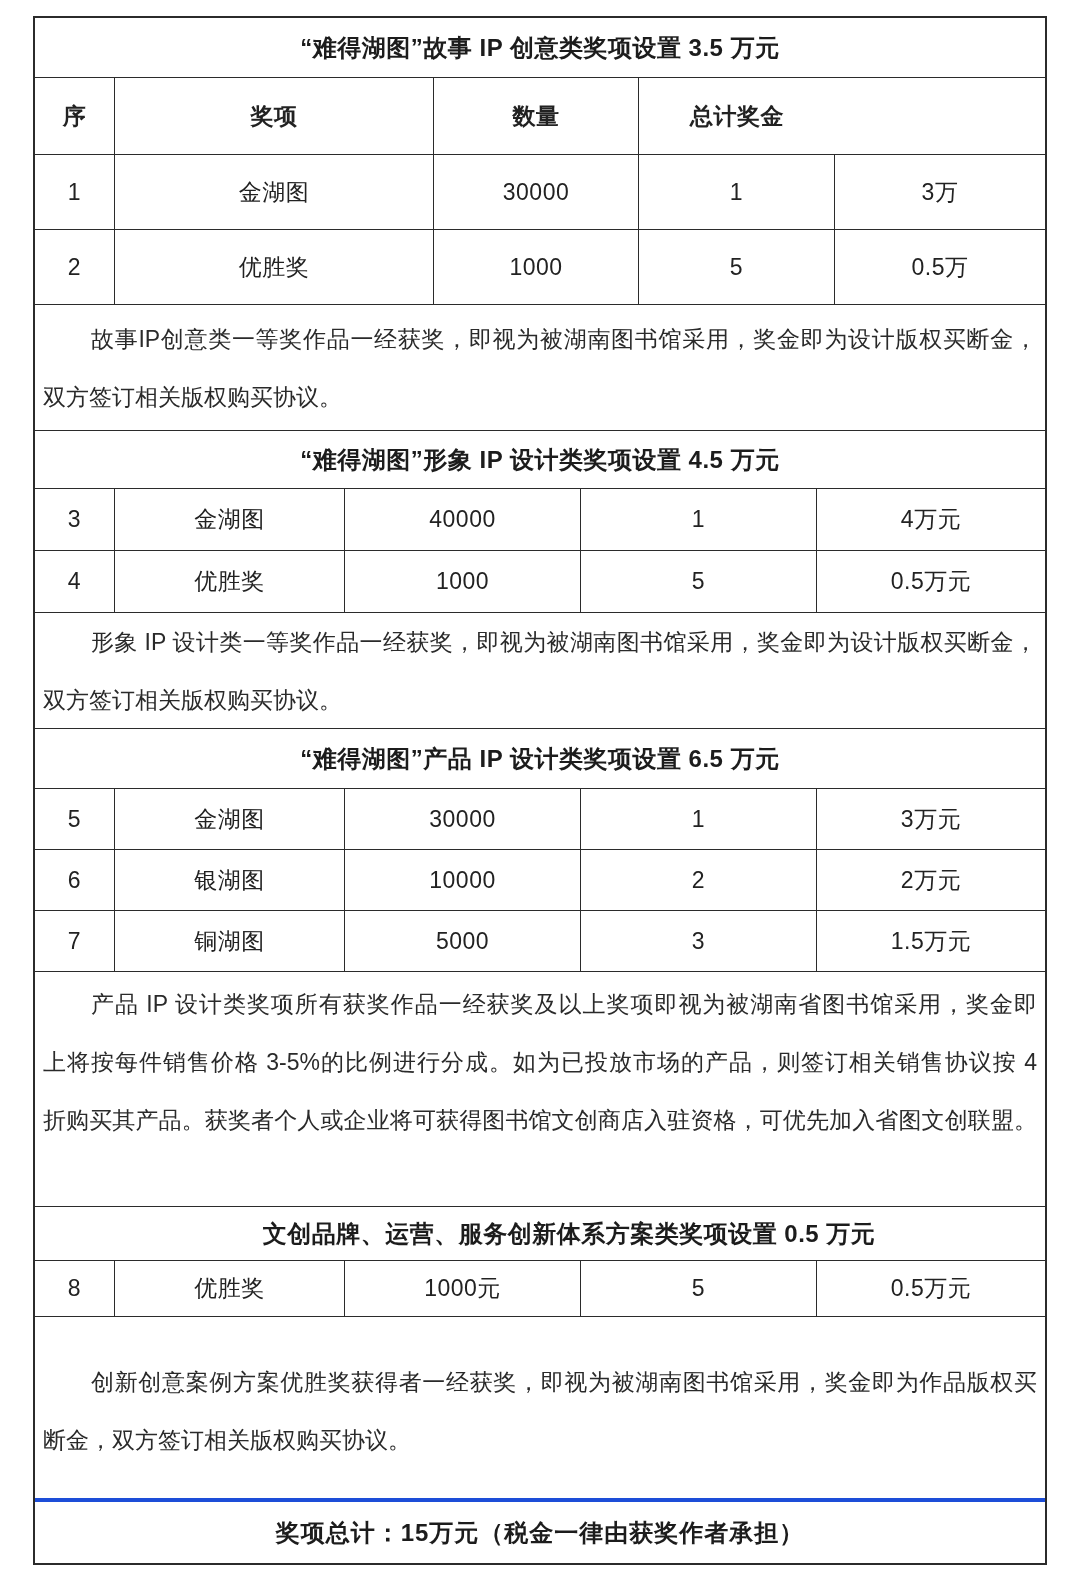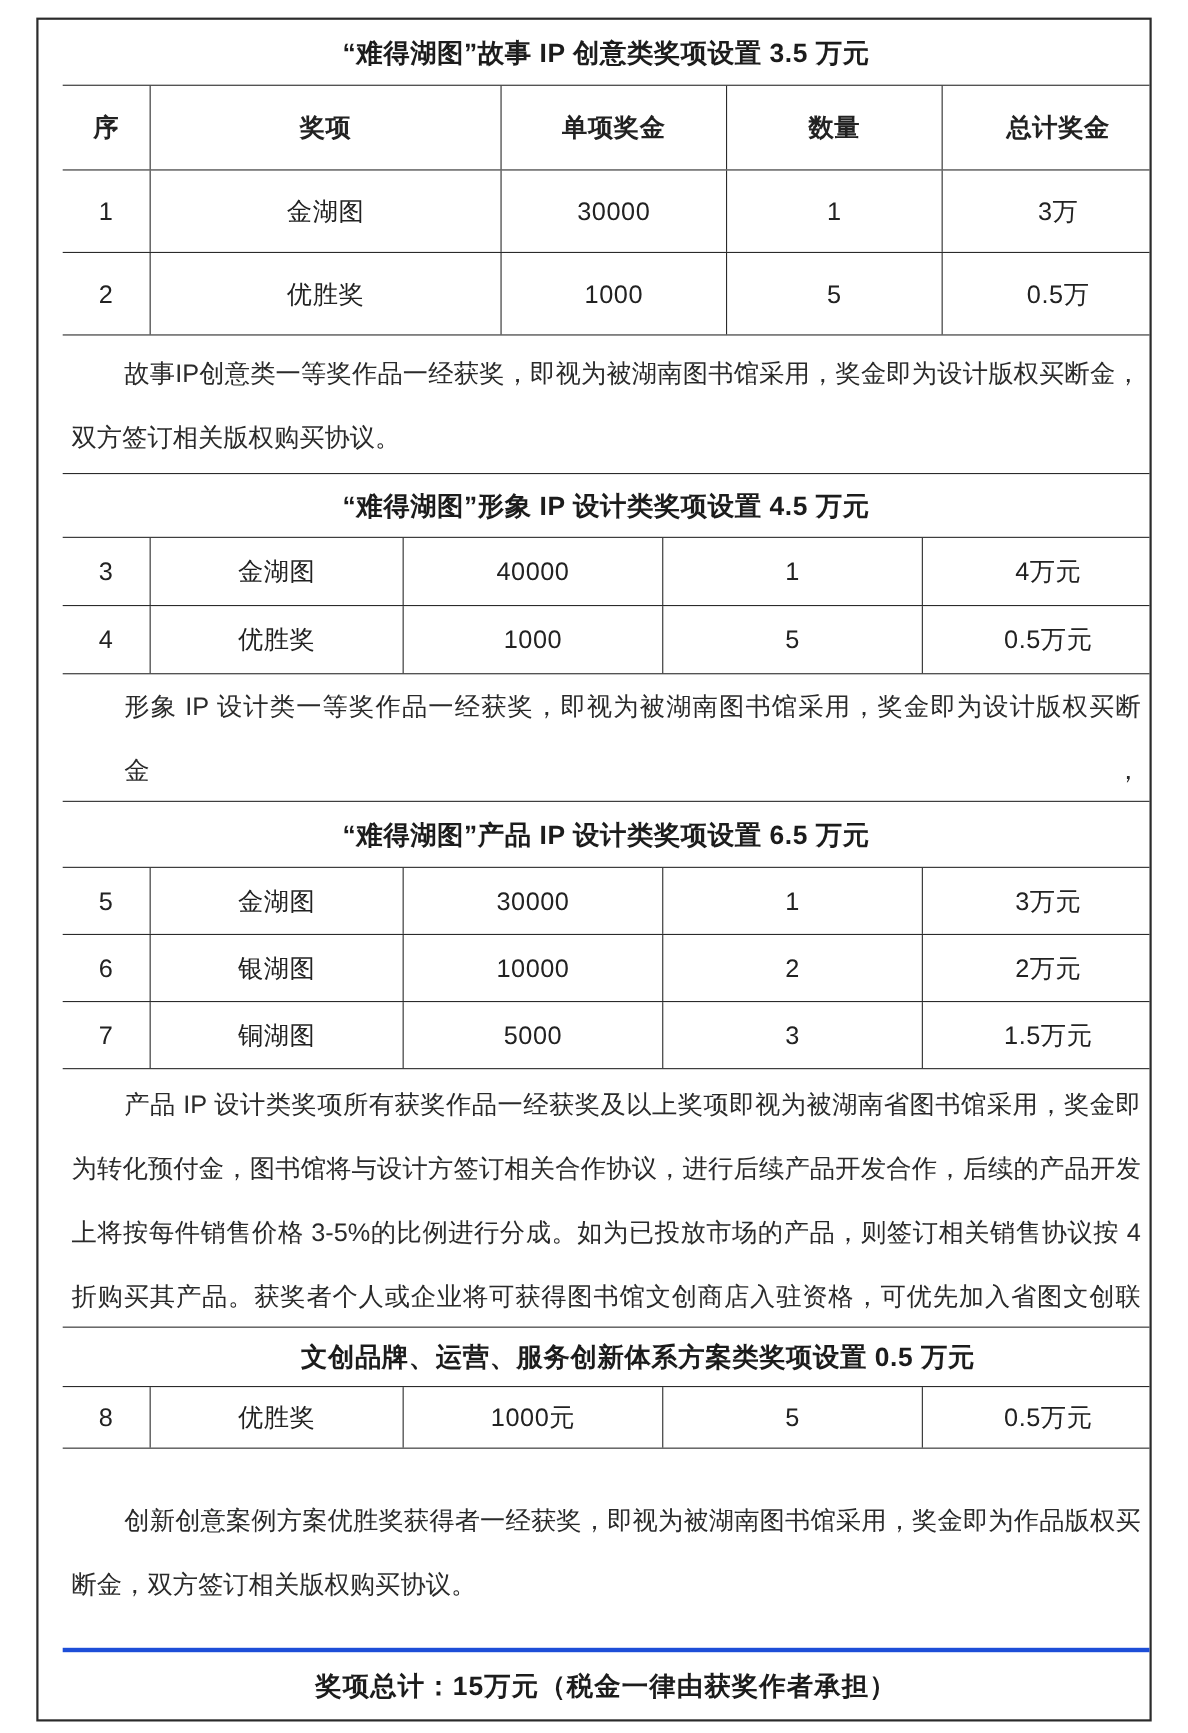--- a/index.html
+++ b/index.html
@@ -9,21 +9,20 @@
     color: #222222;
     position: relative;
   }
   .sheet {
     position: absolute;
     left: 33px;
     top: 16px;
     width: 1014px;
     border: 2px solid #2b2b2b;
     background: #ffffff;
-    padding-left: 22px;
   }
   .trow, .title-row, .note, .footer-row { border-top: 1.5px solid #2b2b2b; }
   .title-row.first { border-top: none; }
 
   .trow { display: grid; }
   .gridA { grid-template-columns: 80px 319px 205px 196px 210px; }
   .gridB { grid-template-columns: 80px 230px 236px 236px 228px; }
 
   .cell {
     display: flex;
@@ -94,21 +93,20 @@
 
 <div class="sheet">
 
   
   <div class="title-row first t1">
     <span>“难得湖图”故事 IP 创意类奖项设置 3.5 万元</span>
   </div>
   <div class="trow gridA hd">
     <div class="cell">序</div>
     <div class="cell">奖项</div>
-    <div class="cell">单项奖金</div>
     <div class="cell">数量</div>
     <div class="cell">总计奖金</div>
   </div>
   <div style="display:contents"><div class="trow gridA rA">
         <div class="cell">1</div>
         <div class="cell">金湖图</div>
         <div class="cell">30000</div>
         <div class="cell">1</div>
         <div class="cell">3万</div>
       </div><div class="trow gridA rA">
@@ -163,21 +161,20 @@
         <div class="cell">2万元</div>
       </div><div class="trow gridB rC">
         <div class="cell">7</div>
         <div class="cell">铜湖图</div>
         <div class="cell">5000</div>
         <div class="cell">3</div>
         <div class="cell">1.5万元</div>
       </div></div>
   <div class="note para">
       <div class="tline indent just">产品 IP 设计类奖项所有获奖作品一经获奖及以上奖项即视为被湖南省图书馆采用，奖金即</div>
-      <div class="tline just">为转化预付金，图书馆将与设计方签订相关合作协议，进行后续产品开发合作，后续的产品开发</div>
       <div class="tline just">上将按每件销售价格 3-5%的比例进行分成。如为已投放市场的产品，则签订相关销售协议按 4</div>
       <div class="tline just">折购买其产品。获奖者个人或企业将可获得图书馆文创商店入驻资格，可优先加入省图文创联盟。</div>
     </div>
 
   
   <div class="title-row left t4">
     <span>文创品牌、运营、服务创新体系方案类奖项设置 0.5 万元</span>
   </div>
   <div style="display:contents"><div class="trow gridB rD">
         <div class="cell">8</div>

